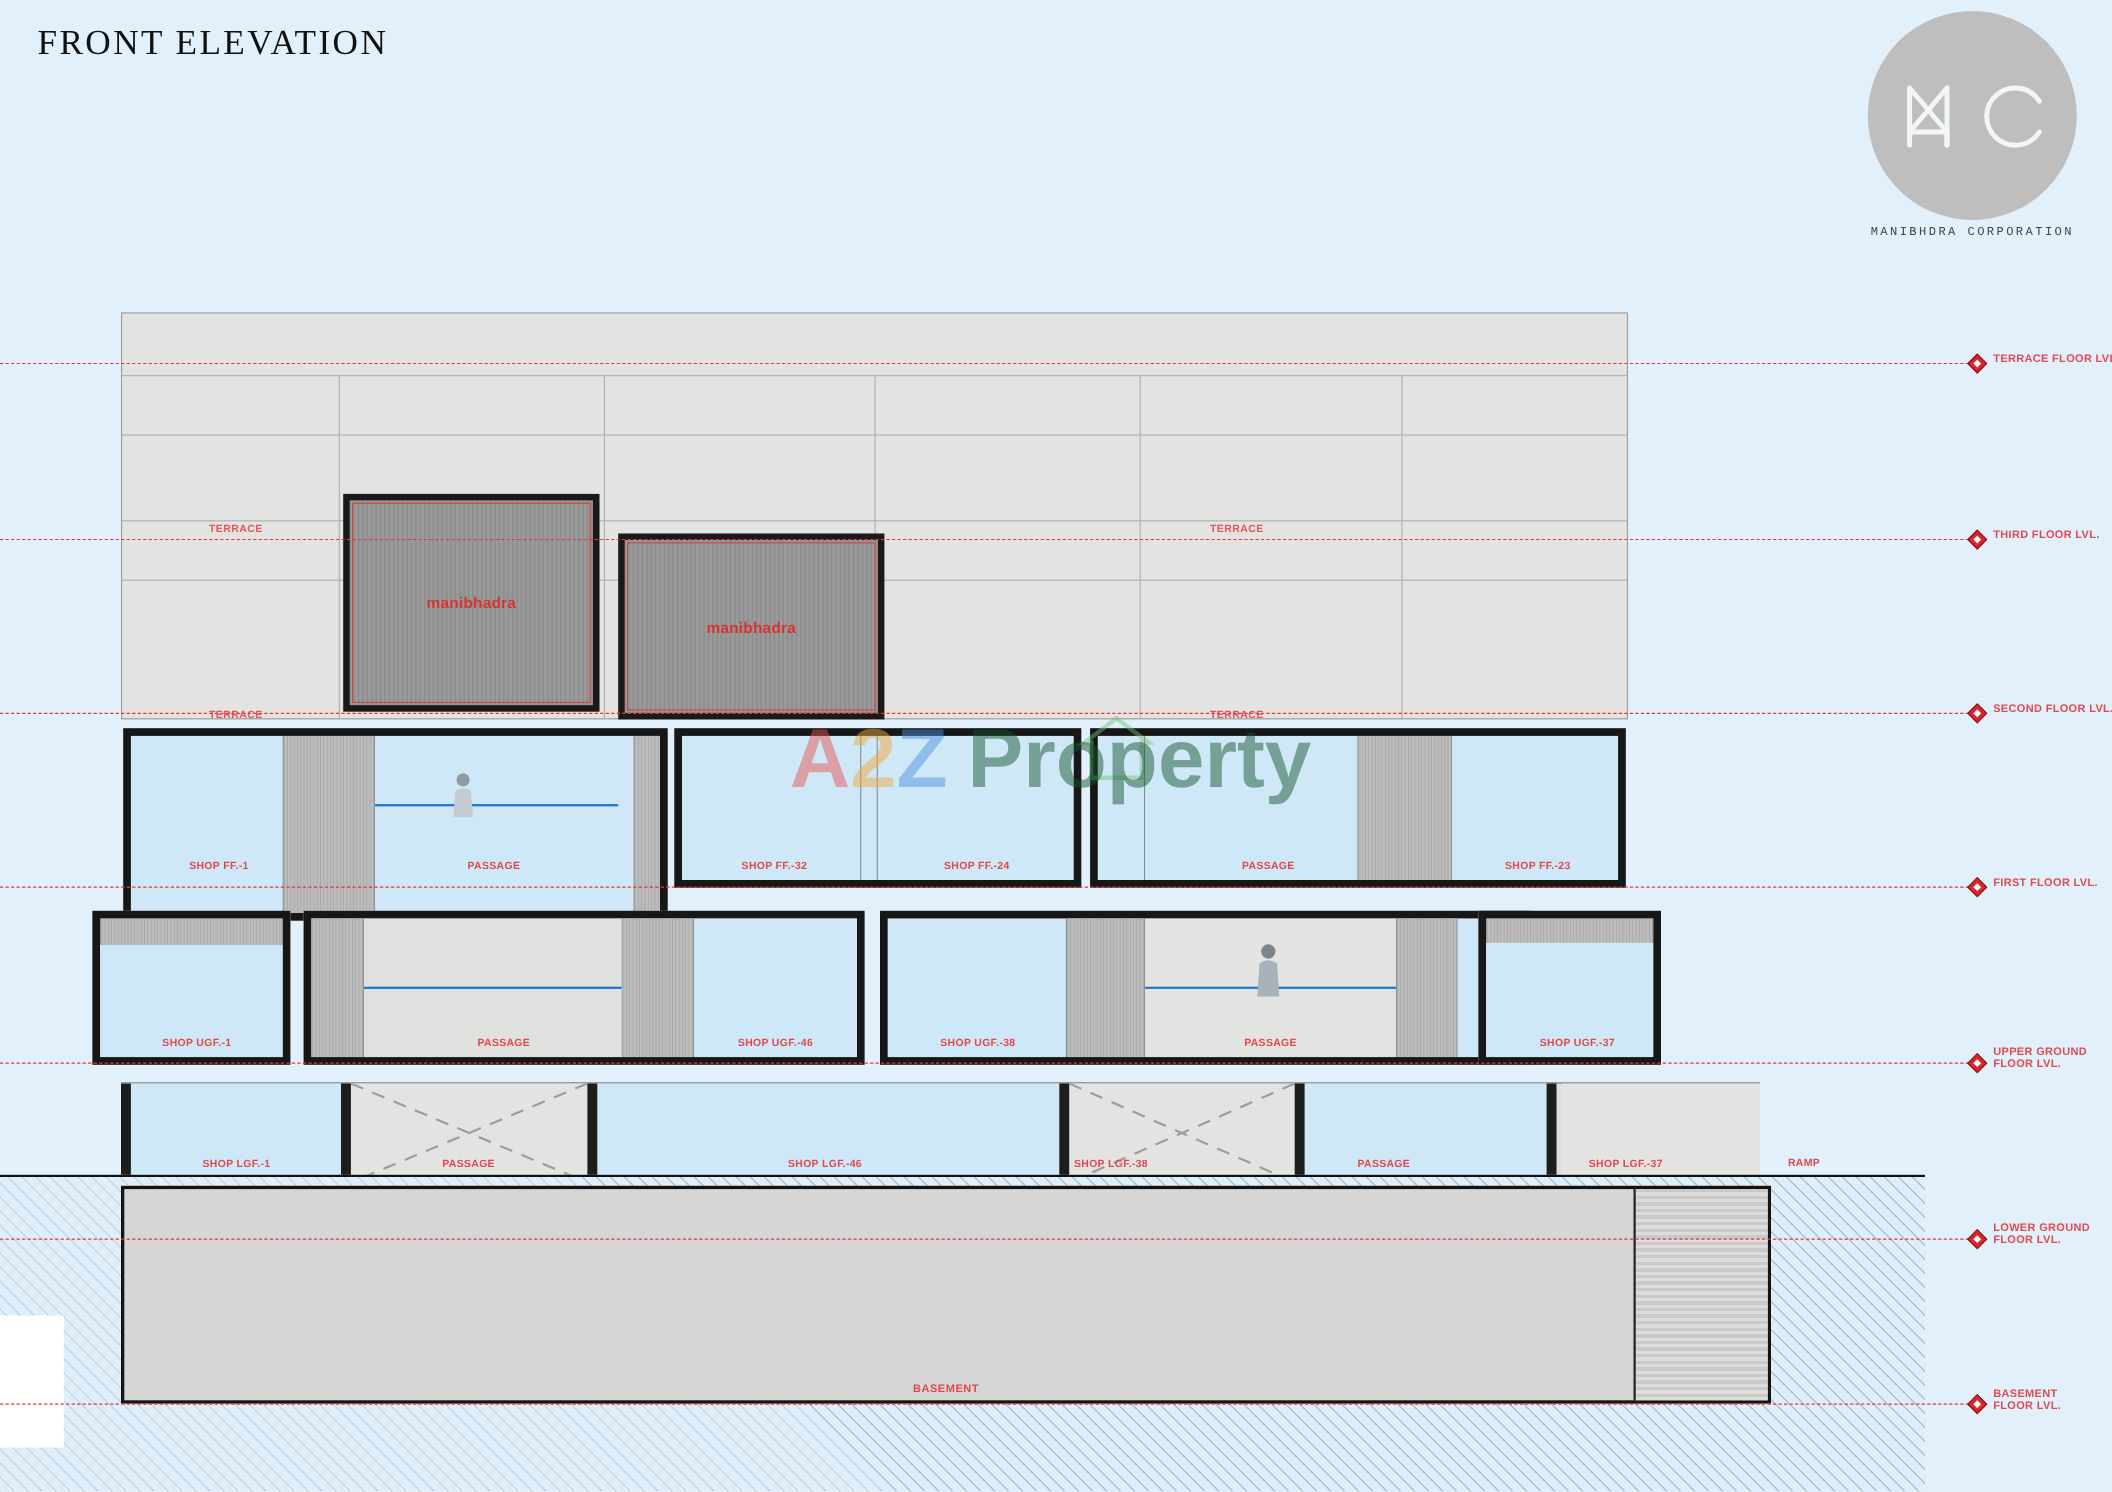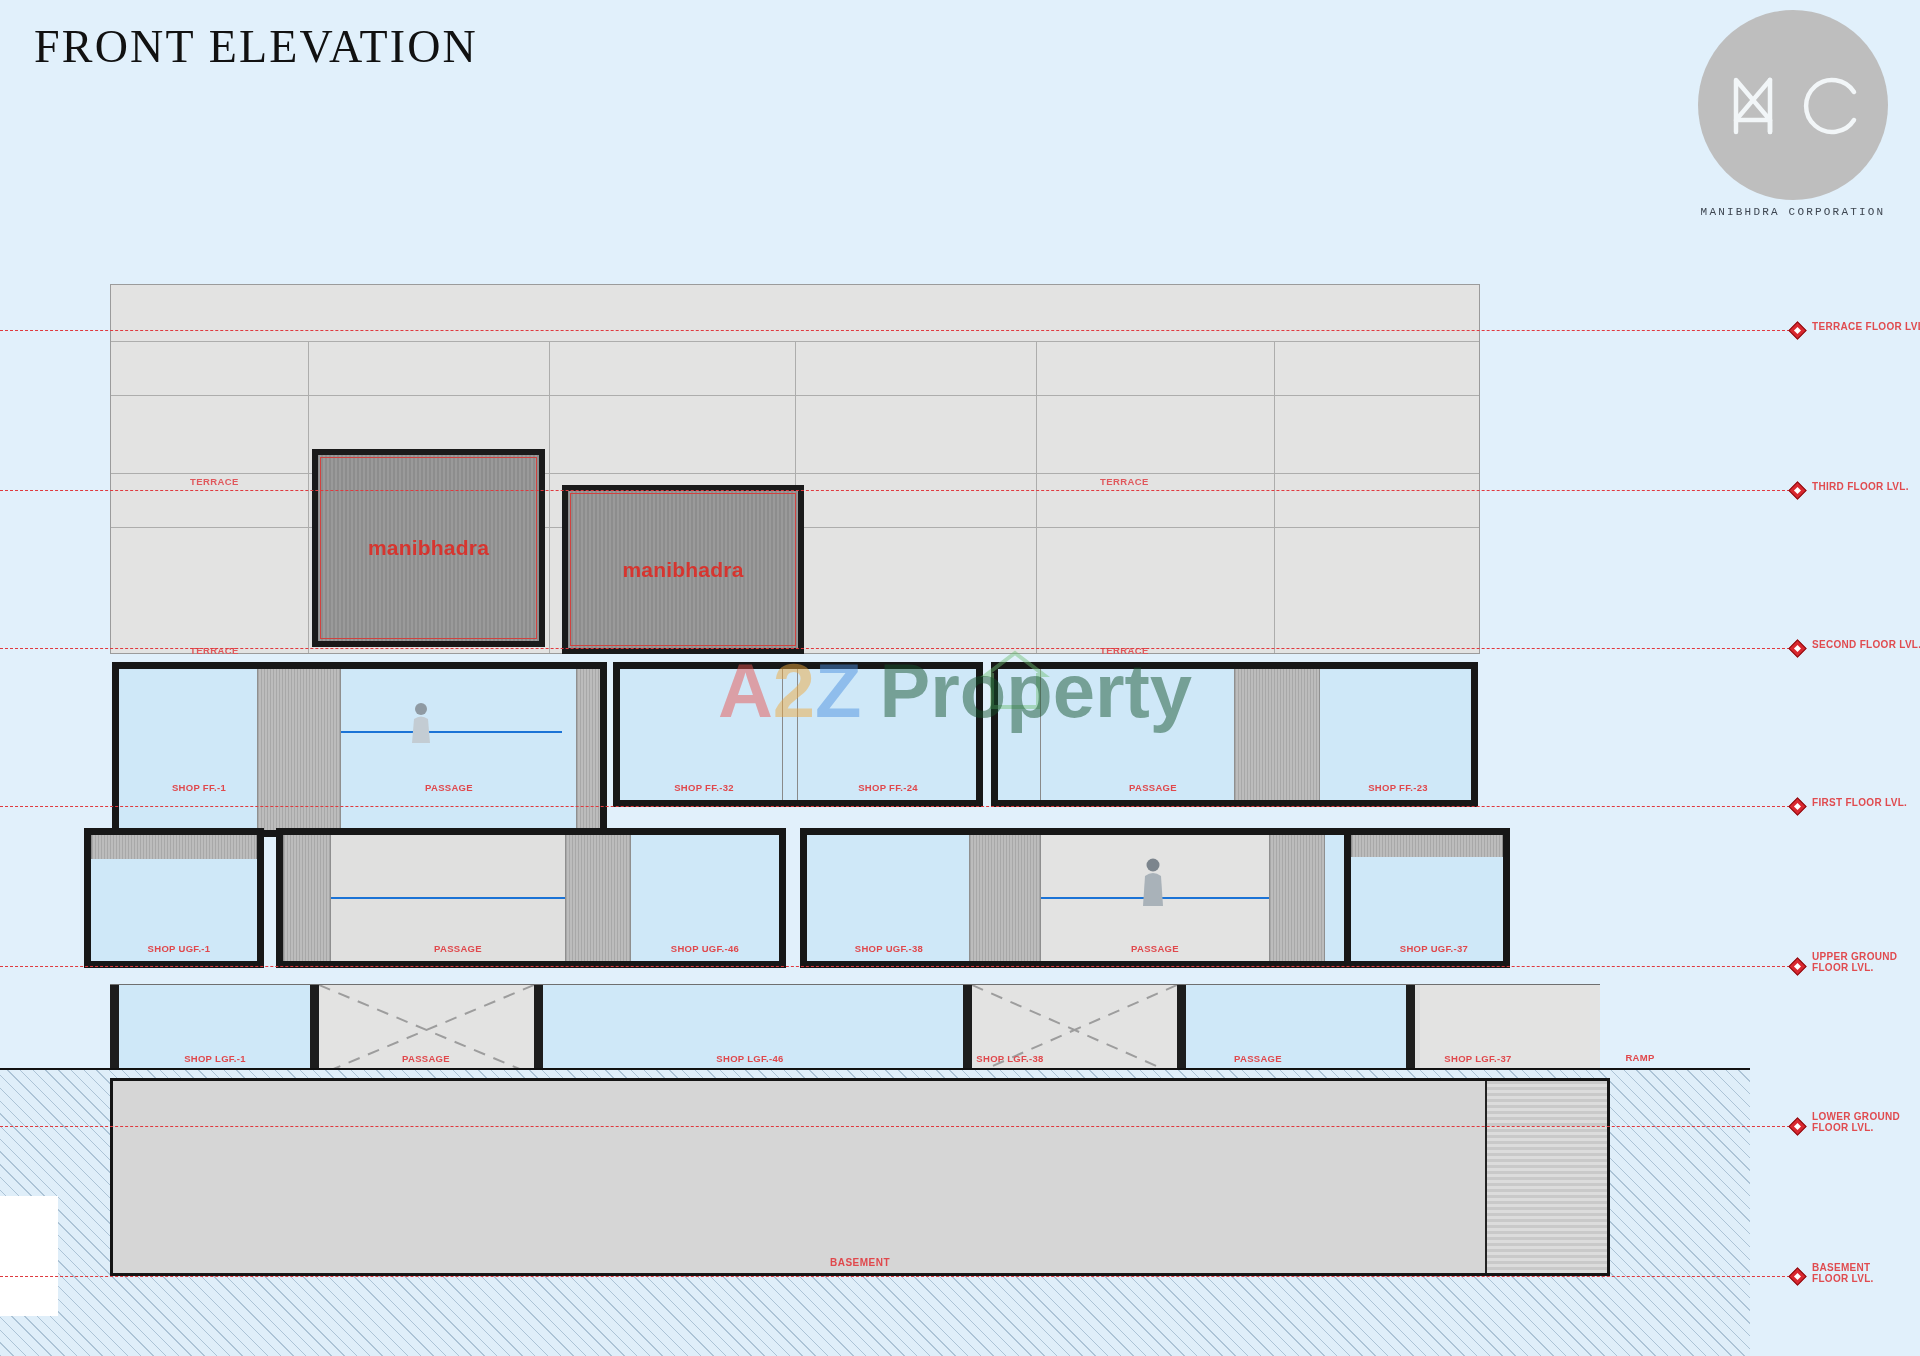--- a/index.html
+++ b/index.html
@@ -8,21 +8,21 @@
     background: #e1f0fb;
     font-family: "Liberation Sans", sans-serif;
     overflow: hidden;
   }
   #stage { position: relative; width: 1920px; height: 1356px; background: #e1f0fb; }
 
   
   #title {
     position: absolute; left: 34px; top: 20px;
     font-family: "Liberation Serif", serif;
-    font-size: 46px; letter-spacing: 2.2px; color: #111;
+    font-size: 32px; letter-spacing: 2.2px; color: #111;
     font-weight: 400;
   }
 
   
   #logo-wrap { position: absolute; left: 1688px; top: 10px; width: 210px; height: 250px; }
   #logo-circle {
     position: absolute; left: 10px; top: 0px;
     width: 190px; height: 190px; border-radius: 50%;
     background: #bebebe;
   }
@@ -76,21 +76,21 @@
   .sign {
     position: absolute;
     background: linear-gradient(90deg,#8d8d8d 0 1px,#9a9a9a 1px 3px,#8d8d8d 3px 4px);
     background-size: 4px 100%;
     border: 6px solid #1a1a1a;
     outline: 1.4px solid #d0423f;
     outline-offset: -9px;
     display: flex; align-items: center; justify-content: center;
   }
   .sign span {
-    color: #d6352f; font-size: 21px; font-weight: 600;
+    color: #d6352f; font-size: 14px; font-weight: 600;
     letter-spacing: .2px;
     font-family: "Liberation Sans", sans-serif;
   }
 
   
   .band {
     position: absolute;
     border: 7px solid #171717;
     background: #d9d9d8;
     outline: 1.5px solid #c2403e;

